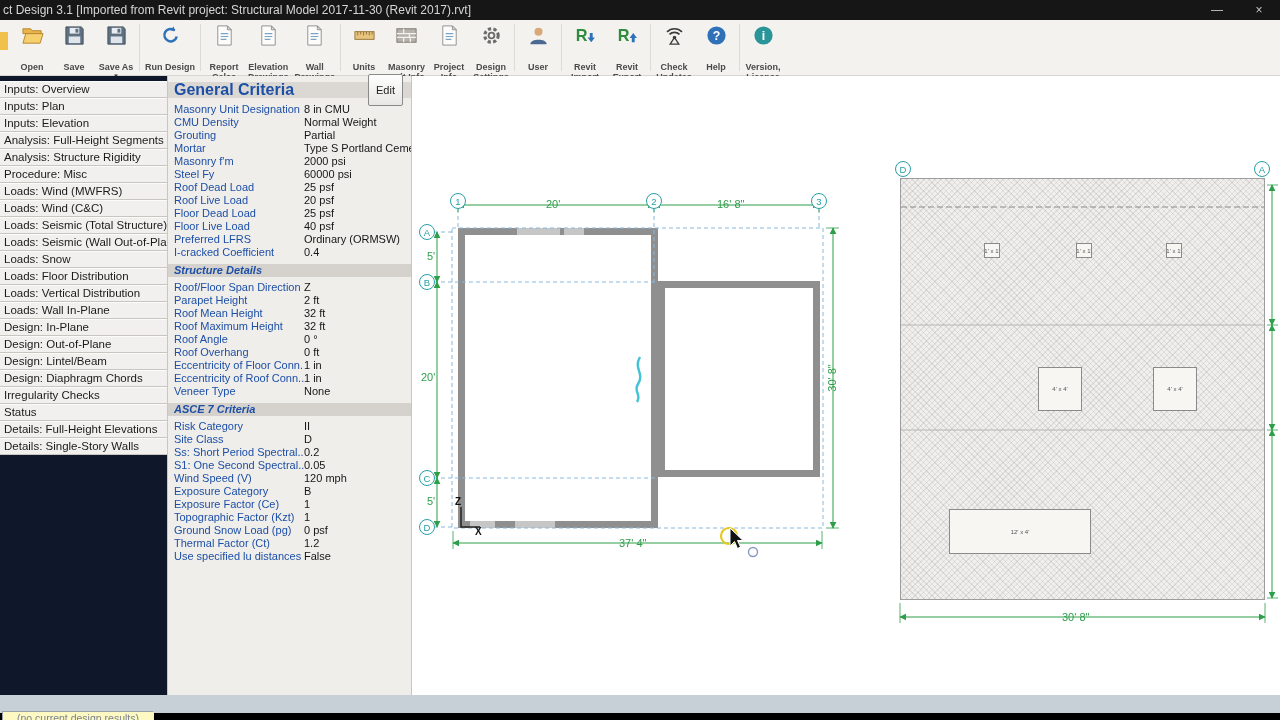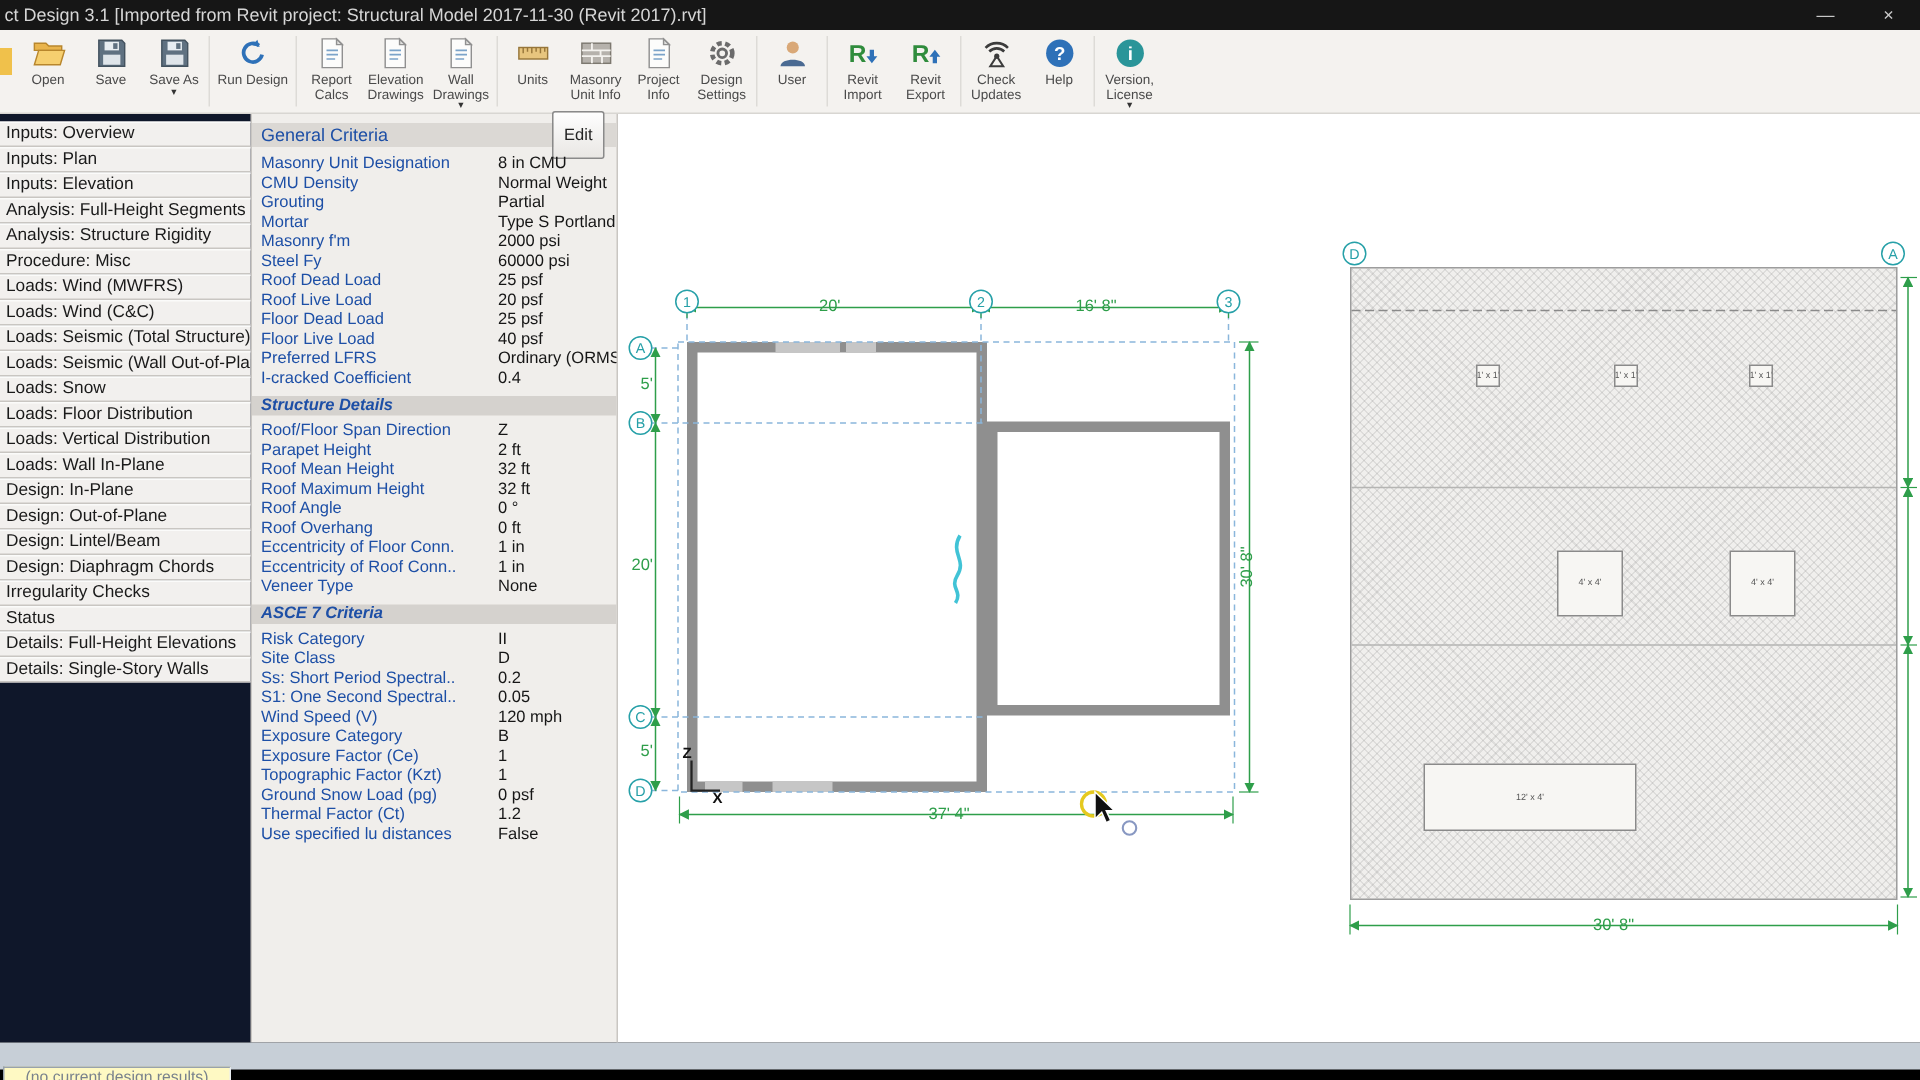--- a/index.html
+++ b/index.html
@@ -13,33 +13,33 @@
   .win-btn{width:42px;height:20px;display:flex;align-items:center;justify-content:center;color:#c8c8c8;font-size:12px;}
 
   
   .toolbar{position:absolute;left:0;top:20px;width:1280px;height:56px;background:#f4f2ef;border-bottom:1px solid #d8d6d2;box-sizing:border-box;display:flex;align-items:flex-start;padding-top:2px;}
   .clip-icon{width:8px;height:18px;background:#f0c14b;margin:10px 3px 0 0;flex:none;}
   #toolbar-groups{display:flex;align-items:flex-start;}
   .tool-sep{width:1px;background:#dddbd7;height:47px;margin:2px 2px 0 2px;flex:none;}
   .icon-btn{display:flex;flex-direction:column;align-items:center;padding:2px 3px 0 3px;min-width:36px;max-width:58px;flex:none;}
   .icon-btn .ic{width:23px;height:23px;}
   .icon-btn .ic svg{width:100%;height:100%;display:block;}
-  .icon-btn .lbl{font-size:9px;line-height:9.5px;color:#4a4a4a;text-align:center;white-space:pre-line;margin-top:2px;}
+  .icon-btn .lbl{font-size:9px;line-height:9.5px;color:#4a4a4a;text-align:center;white-space:pre-line;margin-top:16px;font-weight:bold;}
   .dd{font-size:7px;line-height:6px;color:#333;}
 
   
   .sidebar{position:absolute;left:0;top:76px;width:168px;height:619px;background:#0f172a;border-right:1px solid #c9c6c2;box-sizing:border-box;padding-top:5px;}
   .side-item{height:17px;line-height:15px;font-size:11.5px;color:#1a1a1a;padding-left:4px;background:#f2f0ee;border-top:1px solid #fbfbfa;border-bottom:1px solid #c9c6c2;box-sizing:border-box;overflow:hidden;white-space:nowrap;}
 
   
   .props{position:absolute;left:168px;top:76px;width:244px;height:619px;background:#f0eeeb;border-right:1px solid #c9c6c2;box-sizing:border-box;padding-top:6px;font-size:11px;}
   .prop-header{height:16px;background:#dbd8d4;display:flex;align-items:center;margin-bottom:5px;}
-  .ph-title{color:#1d4fa6;font-weight:normal;font-size:12px;padding-left:6px;flex:1;}
+  .ph-title{color:#1d4fa6;font-weight:bold;font-size:16px;padding-left:6px;flex:1;}
   .edit-btn{height:32px;line-height:13px;font-size:11px;padding:0 7px;margin-right:8px;border:1px solid #8a8a8a;background:linear-gradient(#fefefe,#e9e7e4);border-radius:2px;color:#222;font-family:"Liberation Sans",sans-serif;}
-  .prop-row{display:flex;height:13px;line-height:13px;gap:28px;}
+  .prop-row{display:flex;height:13px;line-height:13px;}
   .prop-row .pl{width:130px;padding-left:6px;color:#1d4fa6;white-space:nowrap;overflow:hidden;flex:none;}
   .prop-row .pv{flex:1;color:#161616;white-space:nowrap;overflow:hidden;}
   .prop-band{height:13px;line-height:13px;background:#d5d2ce;color:#1d4fa6;font-weight:bold;padding-left:6px;margin:5px 0 4px 0;font-style:italic;}
 
   
   .canvas{position:absolute;left:412px;top:76px;width:868px;height:619px;background:#fff;overflow:hidden;}
   .wall{position:absolute;border:7px solid #8f8f8f;box-sizing:border-box;}
   .wpatch{position:absolute;background:#c6c6c6;}
   .hatch{position:absolute;left:488px;top:102px;width:365px;height:422px;border:1px solid #9d9d9d;box-sizing:border-box;background-color:#f0efed;
     background-image:repeating-linear-gradient(45deg,rgba(110,110,110,.14) 0 1px,transparent 1px 4px),repeating-linear-gradient(135deg,rgba(110,110,110,.14) 0 1px,transparent 1px 4px);}

